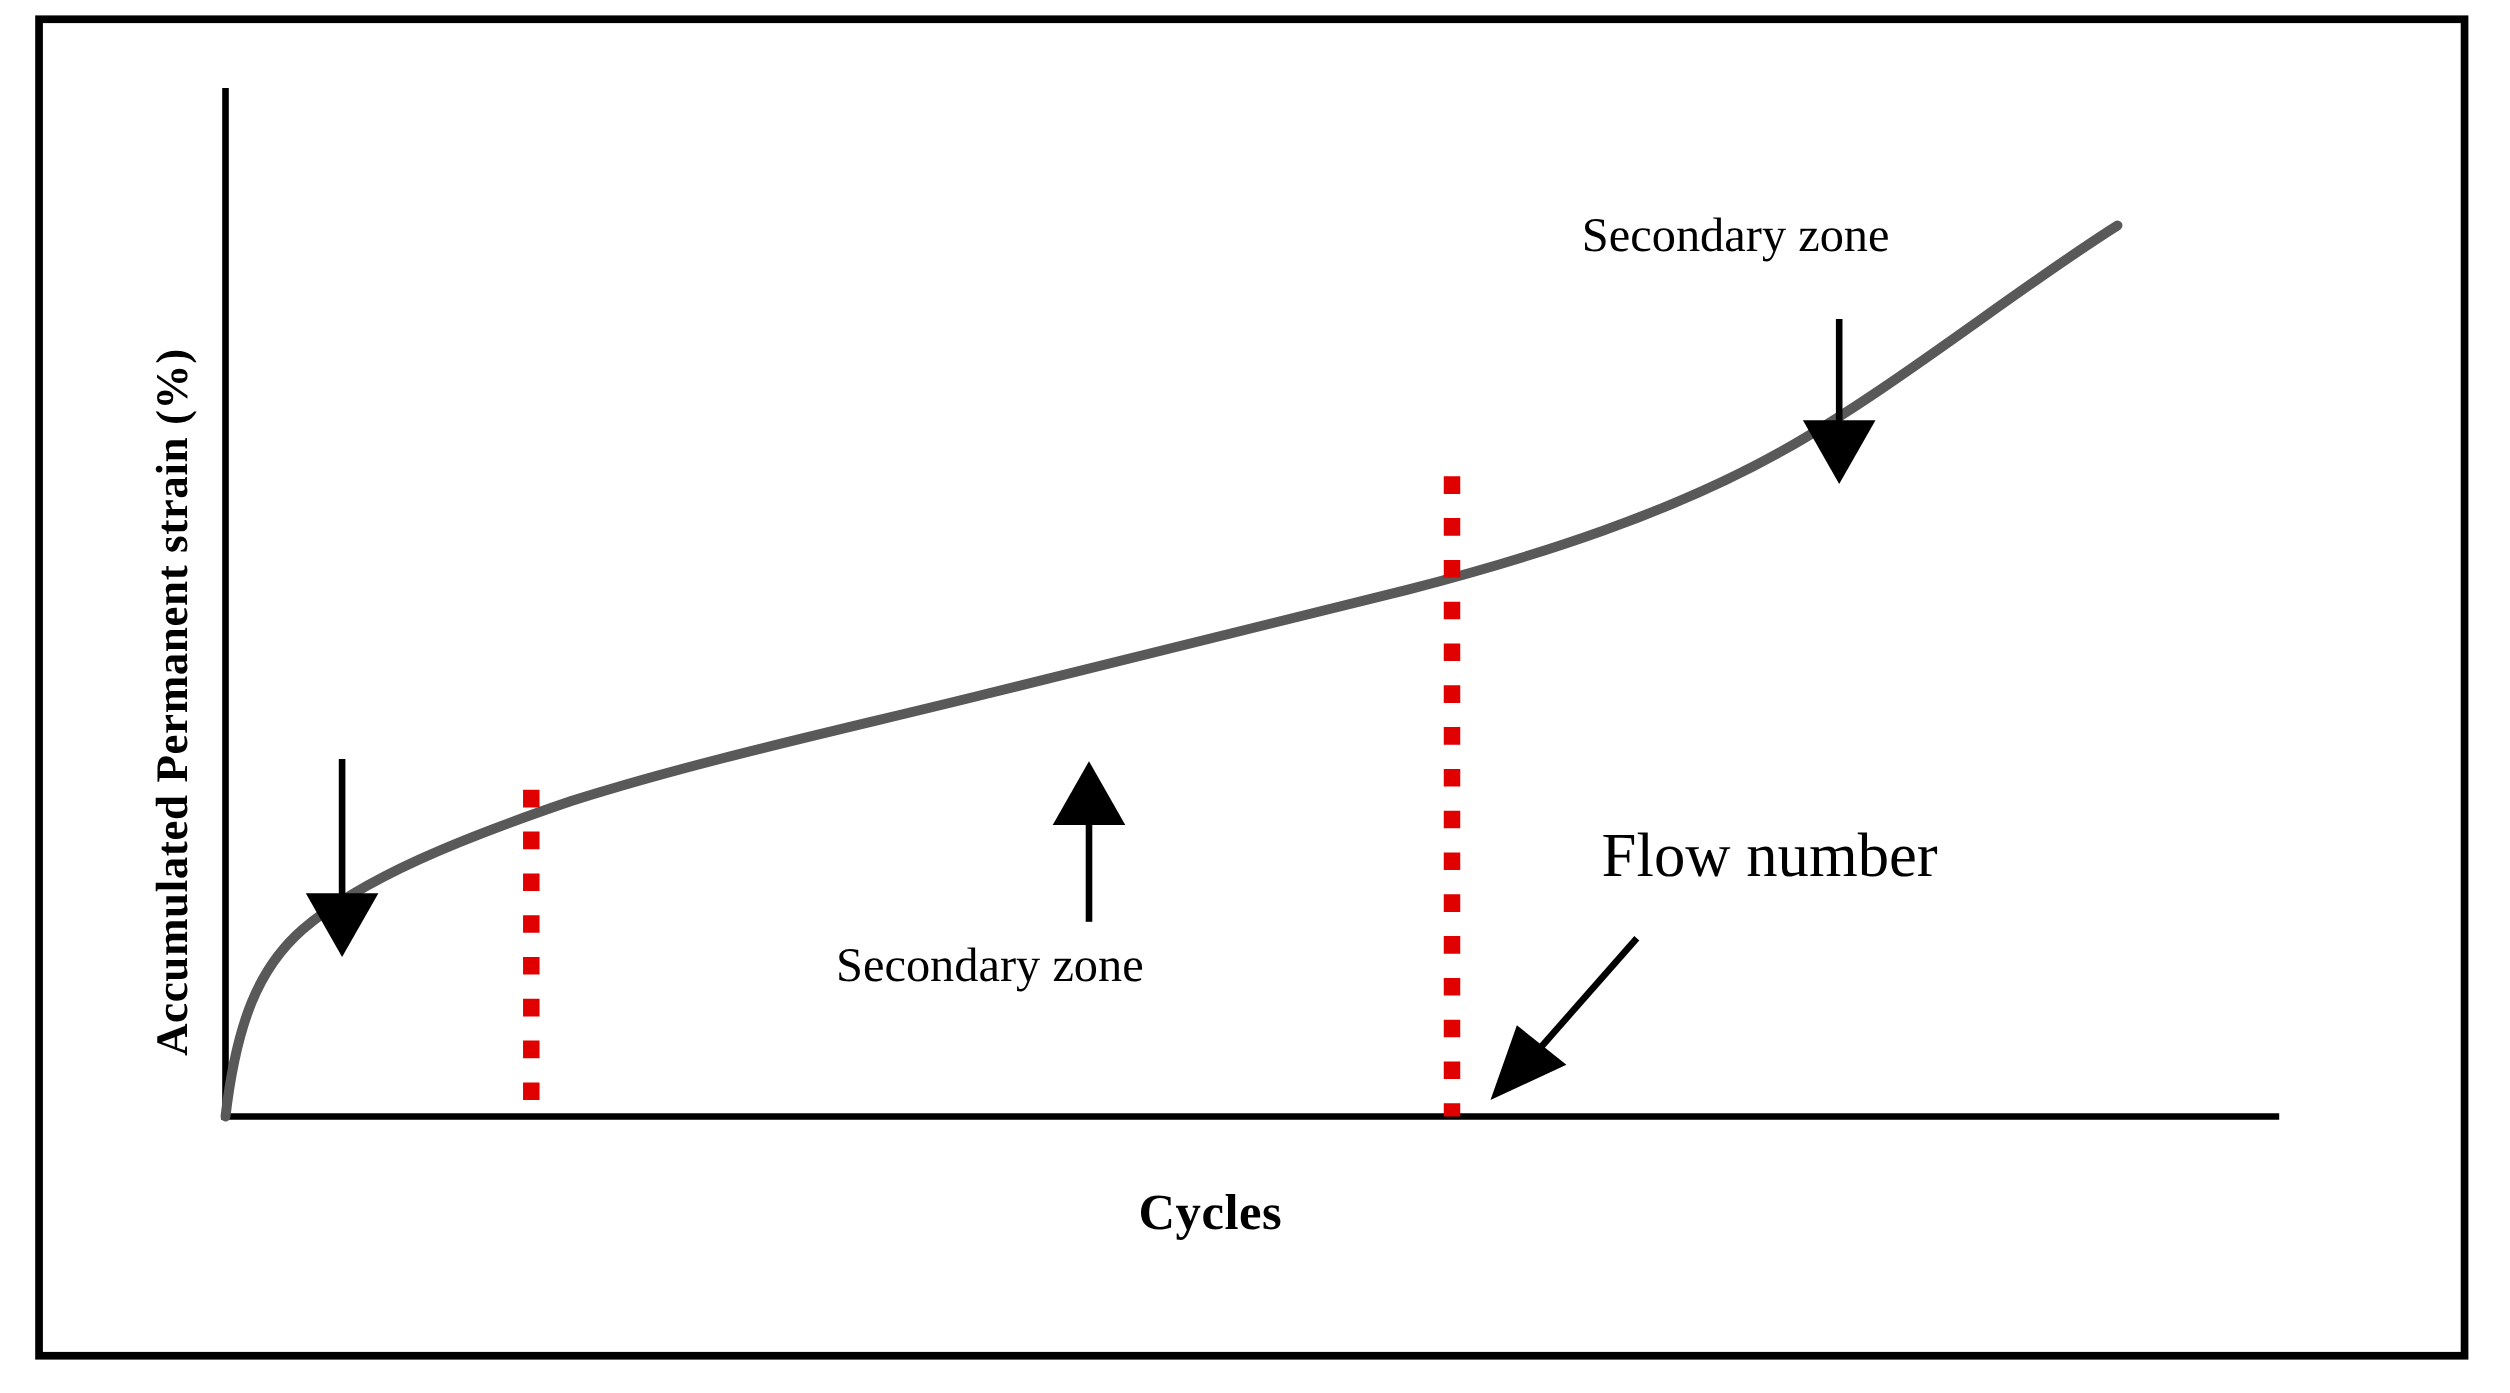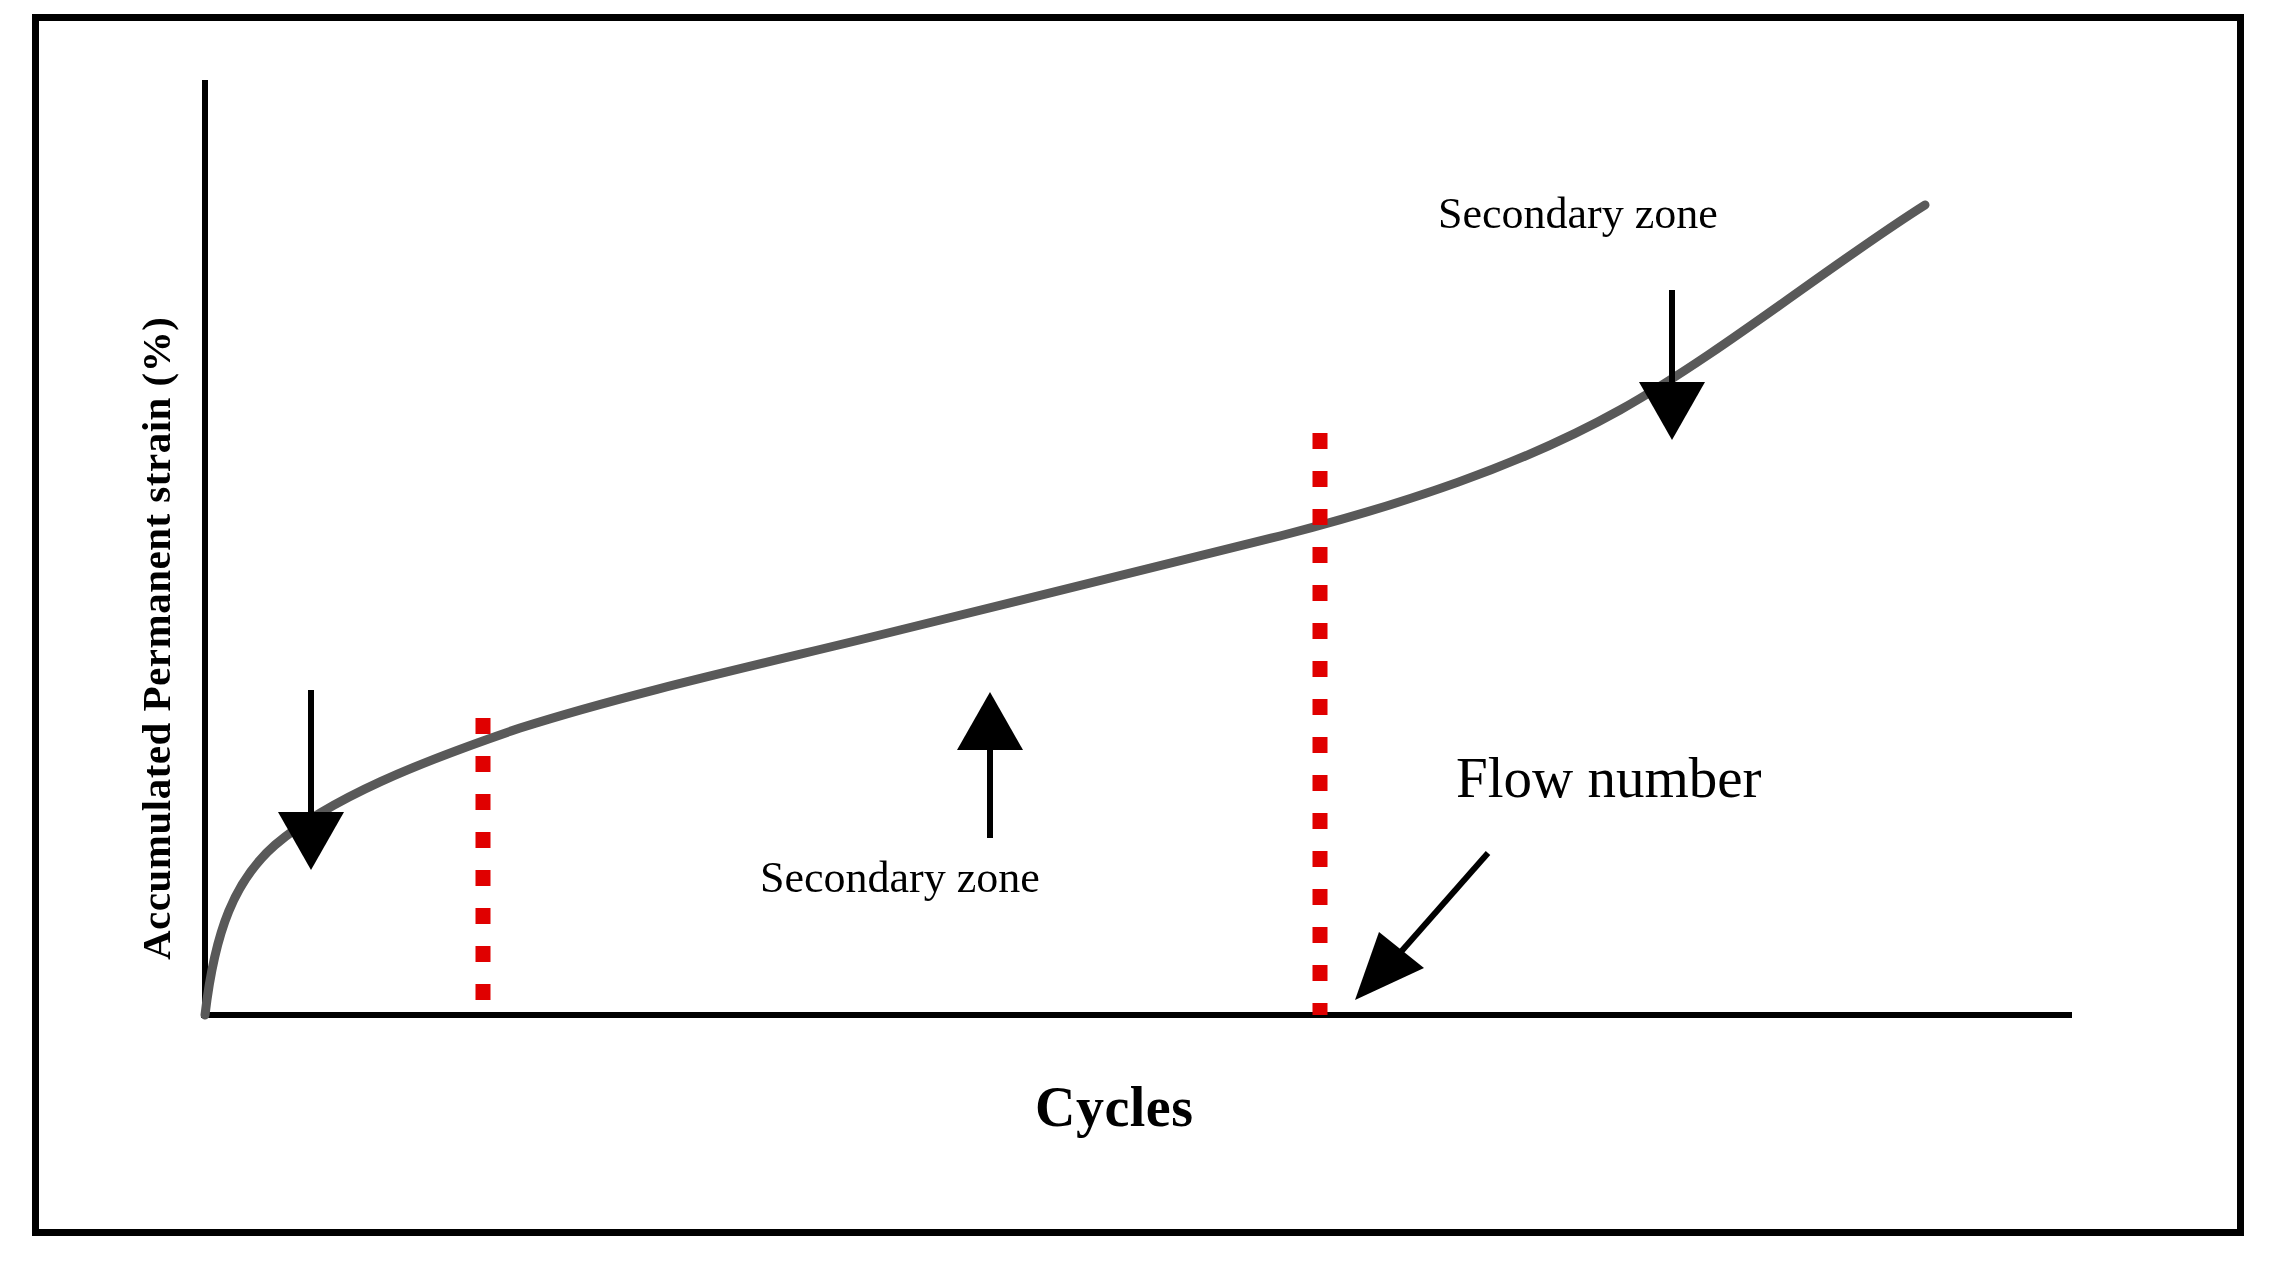--- a/index.html
+++ b/index.html
@@ -42,21 +42,21 @@
     letter-spacing: 0.5px;
   }
   #y-axis-label {
     font-size: 41px;
     transform-origin: 0 0;
     transform: rotate(-90deg);
     left: 132px;
     top: 960px;
   }
   #x-axis-label {
-    font-size: 56px;
+    font-size: 46px;
     left: 1035px;
     top: 1075px;
   }
   .zone-label {
     position: absolute;
     color: #000000;
     white-space: nowrap;
     font-size: 44px;
   }
   #label-primary { left: 243px; top: 597px; }

